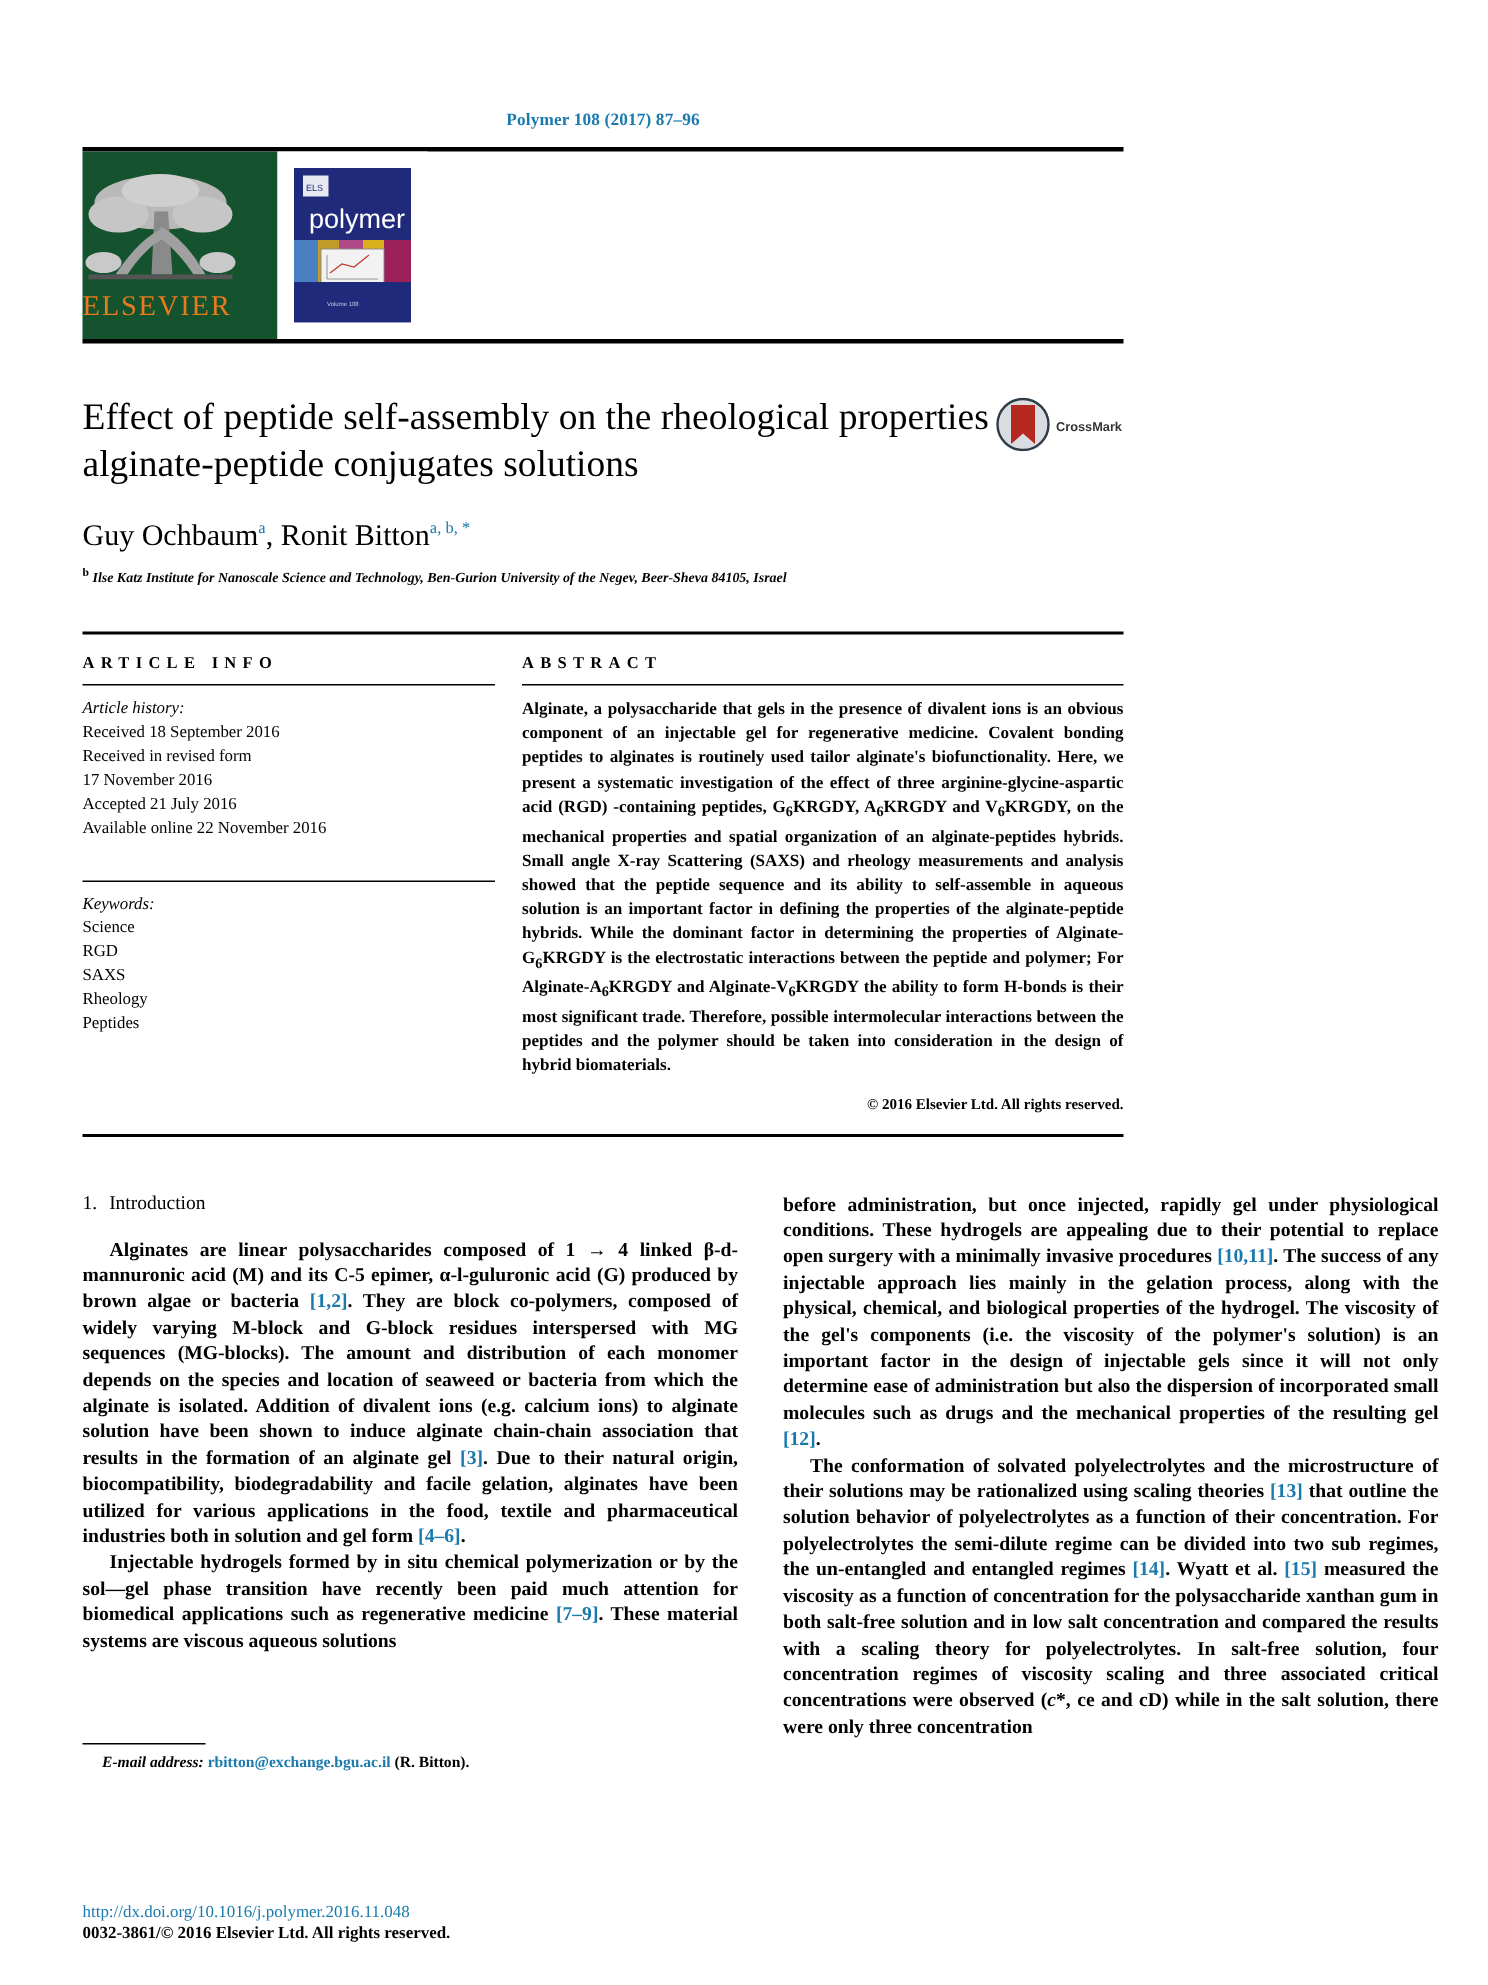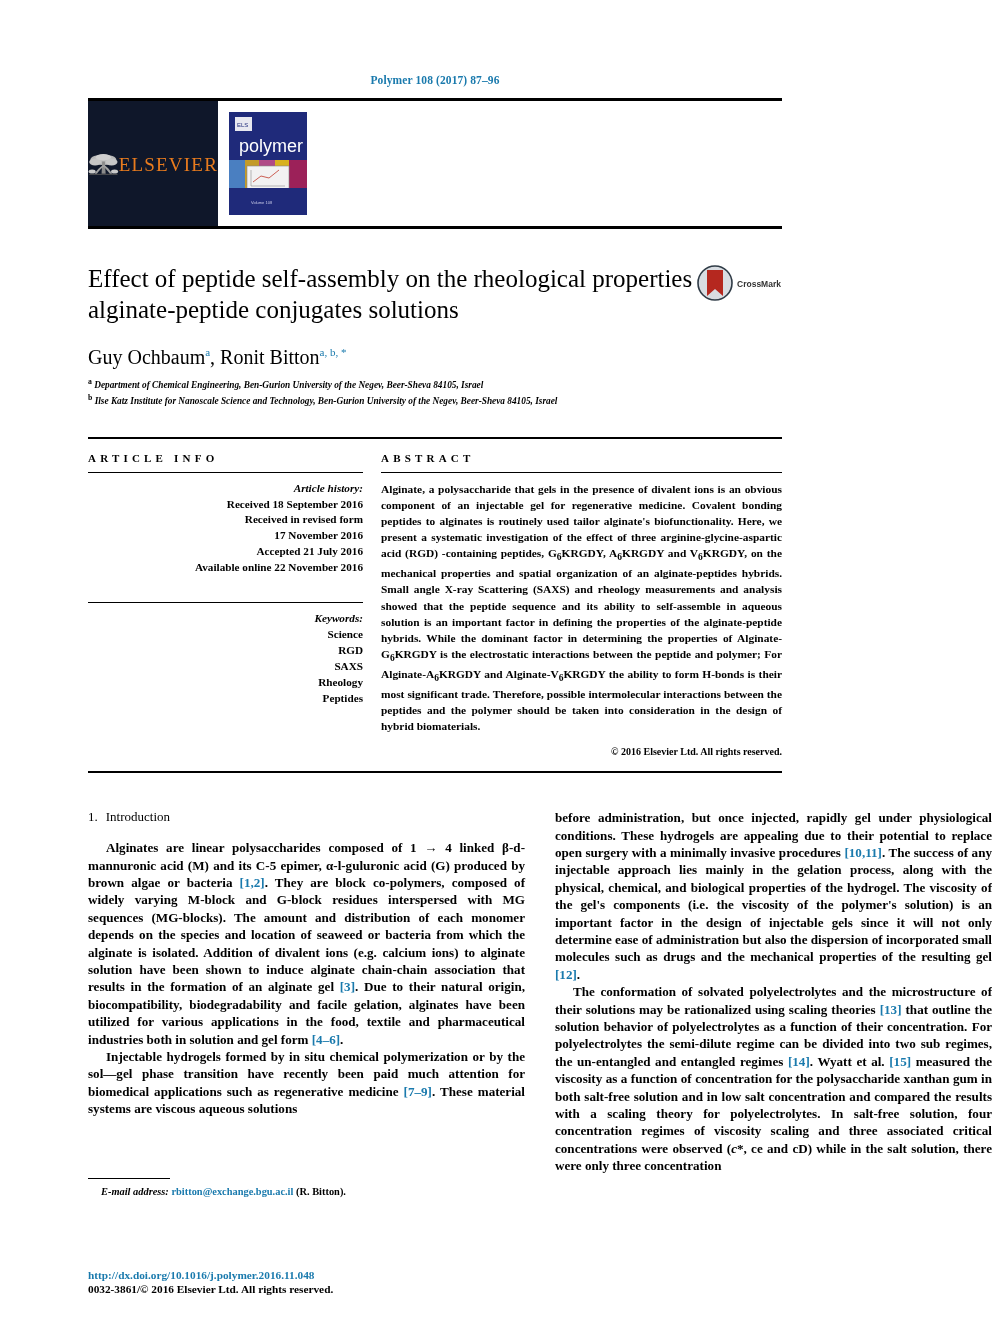--- a/index.html
+++ b/index.html
@@ -13,21 +13,20 @@
     font-family: "Liberation Serif", serif;
     color: #000000;
     position: relative;
     overflow: hidden;
   }
   .page {
     width: 804px;
     height: 1323px;
     position: relative;
     box-sizing: border-box;
-    margin-left: 33px;
   }
 
   
   .running-head {
     text-align: center;
     color: #1a7aad;
     font-size: 11.5px;
     font-weight: bold;
     padding-top: 74px;
     letter-spacing: 0.1px;
@@ -40,24 +39,23 @@
     border-bottom: 3px solid #000;
     height: 125px;
     display: flex;
     align-items: stretch;
     box-sizing: content-box;
   }
   .elsevier-logo {
     width: 130px;
     flex: 0 0 130px;
     display: flex;
-    flex-direction: row;
-    align-items: center;
+    flex-direction: column;
     justify-content: center;
-    background: #0f172a;
+    background: #14532d;
     padding-top: 2px;
     box-sizing: border-box;
   }
   .tree-svg { display:block; }
   .elsevier-word {
     color: #E87B1E;
     font-family: "Liberation Serif", serif;
     font-size: 19px;
     letter-spacing: 1.2px;
     font-weight: 400;
@@ -169,22 +167,21 @@
     font-family: "Liberation Serif", serif;
     font-size: 11px;
     font-weight: bold;
     letter-spacing: 4.2px;
     margin-bottom: 8px;
   }
   .rule { border-top: 1.4px solid #000; margin-bottom: 8px; }
   .info-text {
     font-size: 11.2px;
     line-height: 1.42;
-    font-weight: bold;
-    text-align: right;
+    font-weight: normal;
   }
   .info-text .it { font-style: italic; }
   .kw-block { margin-top: 26px; }
   .abstract-text {
     font-size: 11.4px;
     line-height: 1.42;
     text-align: justify;
     font-weight: bold;
   }
   .copyright {
@@ -246,21 +243,21 @@
     position: absolute;
     left: 55px;
     bottom: 28px;
     width: 437px;
   }
   .doi-link {
     color: #1a7aad;
     font-size: 11.3px;
     text-decoration: none;
     display: block;
-    font-weight: bold;
+    font-weight: normal;
   }
   .issn {
     font-size: 11.3px;
     font-weight: bold;
     margin-top: 2px;
   }
 </style>
 </head>
 <body>
 
@@ -312,21 +309,20 @@
 
   <div class="title-block">
     <h1 class="article-title">Effect of peptide self-assembly on the rheological properties of alginate-peptide conjugates solutions</h1>
 
     <div class="authors">
       <span>Guy Ochbaum</span><sup>a</sup>,
       <span>Ronit Bitton</span><sup>a, b, *</sup>
     </div>
 
     <div class="affil">
-      <div><sup>a</sup> <span>Department of Chemical Engineering, Ben-Gurion University of the Negev, Beer-Sheva 84105, Israel</span></div>
       <div><sup>b</sup> <span>Ilse Katz Institute for Nanoscale Science and Technology, Ben-Gurion University of the Negev, Beer-Sheva 84105, Israel</span></div>
     </div>
 
     <div class="crossmark">
       <svg width="36" height="36" viewBox="0 0 36 36" style="vertical-align:middle">
         <circle cx="18" cy="18" r="17" fill="#d9dde2" stroke="#2f3b46" stroke-width="1.6"></circle>
         <path d="M10 5 L26 5 L26 31 L18 24 L10 31 Z" fill="#b5281f"></path>
       </svg>
       <span class="crossmark-label">CrossMark</span>
     </div>

